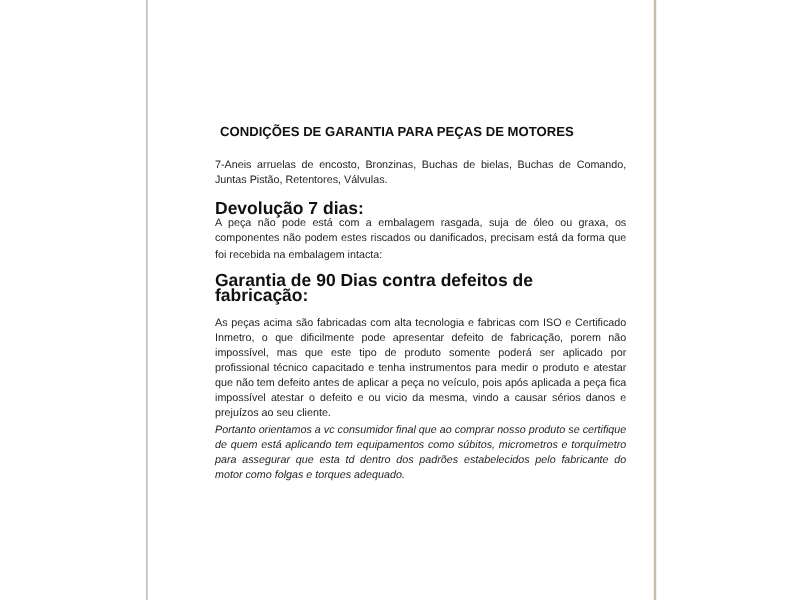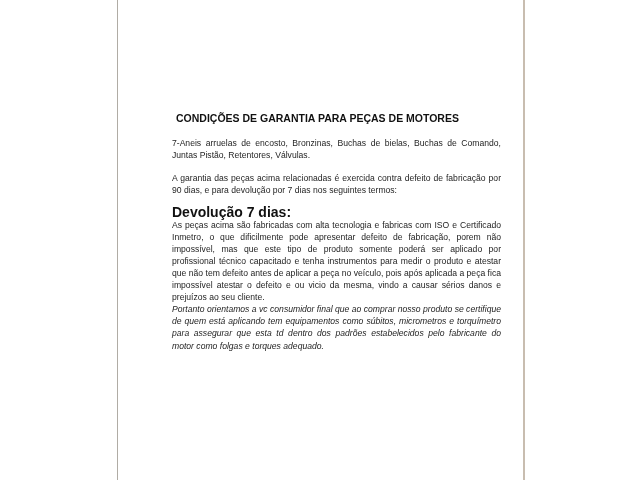--- a/index.html
+++ b/index.html
@@ -27,21 +27,21 @@
     background: #b0aca5;
   }
   .rule-right {
     left: 523px;
     width: 2px;
     background: #c8bdb0;
   }
   .content {
     position: absolute;
     left: 172px;
-    top: 112px;
+    top: 100px;
     width: 329px;
     font-size: 8.6px;
     line-height: 12.1px;
     color: #242424;
   }
   .doc-title {
     font-size: 10.5px;
     line-height: 12.1px;
     font-weight: bold;
     color: #111111;
@@ -72,25 +72,26 @@
 
   <div class="rule rule-left"></div>
   <div class="rule rule-right"></div>
 
   <div class="content">
 
     <h1 class="doc-title">CONDIÇÕES DE GARANTIA PARA PEÇAS DE MOTORES</h1>
 
     <p class="para mb11">7-Aneis arruelas de encosto, Bronzinas, Buchas de bielas, Buchas de Comando, Juntas Pistão, Retentores, Válvulas.</p>
 
-    <p class="para mb10">A garantia das peças acima relacionadas é exercida contra defeito de fabricação por 90 dias, e para devolução por 7 dias nos seguintes termos:</p>
 
     <h2 class="heading">Devolução 7 dias:</h2>
 
+    <p class="para mb9">A peça não pode está com a embalagem rasgada, suja de óleo ou graxa, os componentes não podem estes riscados ou danificados, precisam está da forma que foi recebida na embalagem intacta:</p>
 
+    <h2 class="heading mb10">Garantia de 90 Dias contra defeitos de fabricação:</h2>
 
     <p class="para">As peças acima são fabricadas com alta tecnologia e fabricas com ISO e Certificado Inmetro, o que dificilmente pode apresentar defeito de fabricação, porem não impossível, mas que este tipo de produto somente poderá ser aplicado por profissional técnico capacitado e tenha instrumentos para medir o produto e atestar que não tem defeito antes de aplicar a peça no veículo, pois após aplicada a peça fica impossível atestar o defeito e ou vicio da mesma, vindo a causar sérios danos e prejuízos ao seu cliente.</p>
 
     <p class="para mb5">Portanto orientamos a vc consumidor final que ao comprar nosso produto se certifique de quem está aplicando tem equipamentos como súbitos, micrometros e torquímetro para assegurar que esta td dentro dos padrões estabelecidos pelo fabricante do motor como folgas e torques adequado.</p>
 
 
   </div>
 </div>
 
 </body></html>

